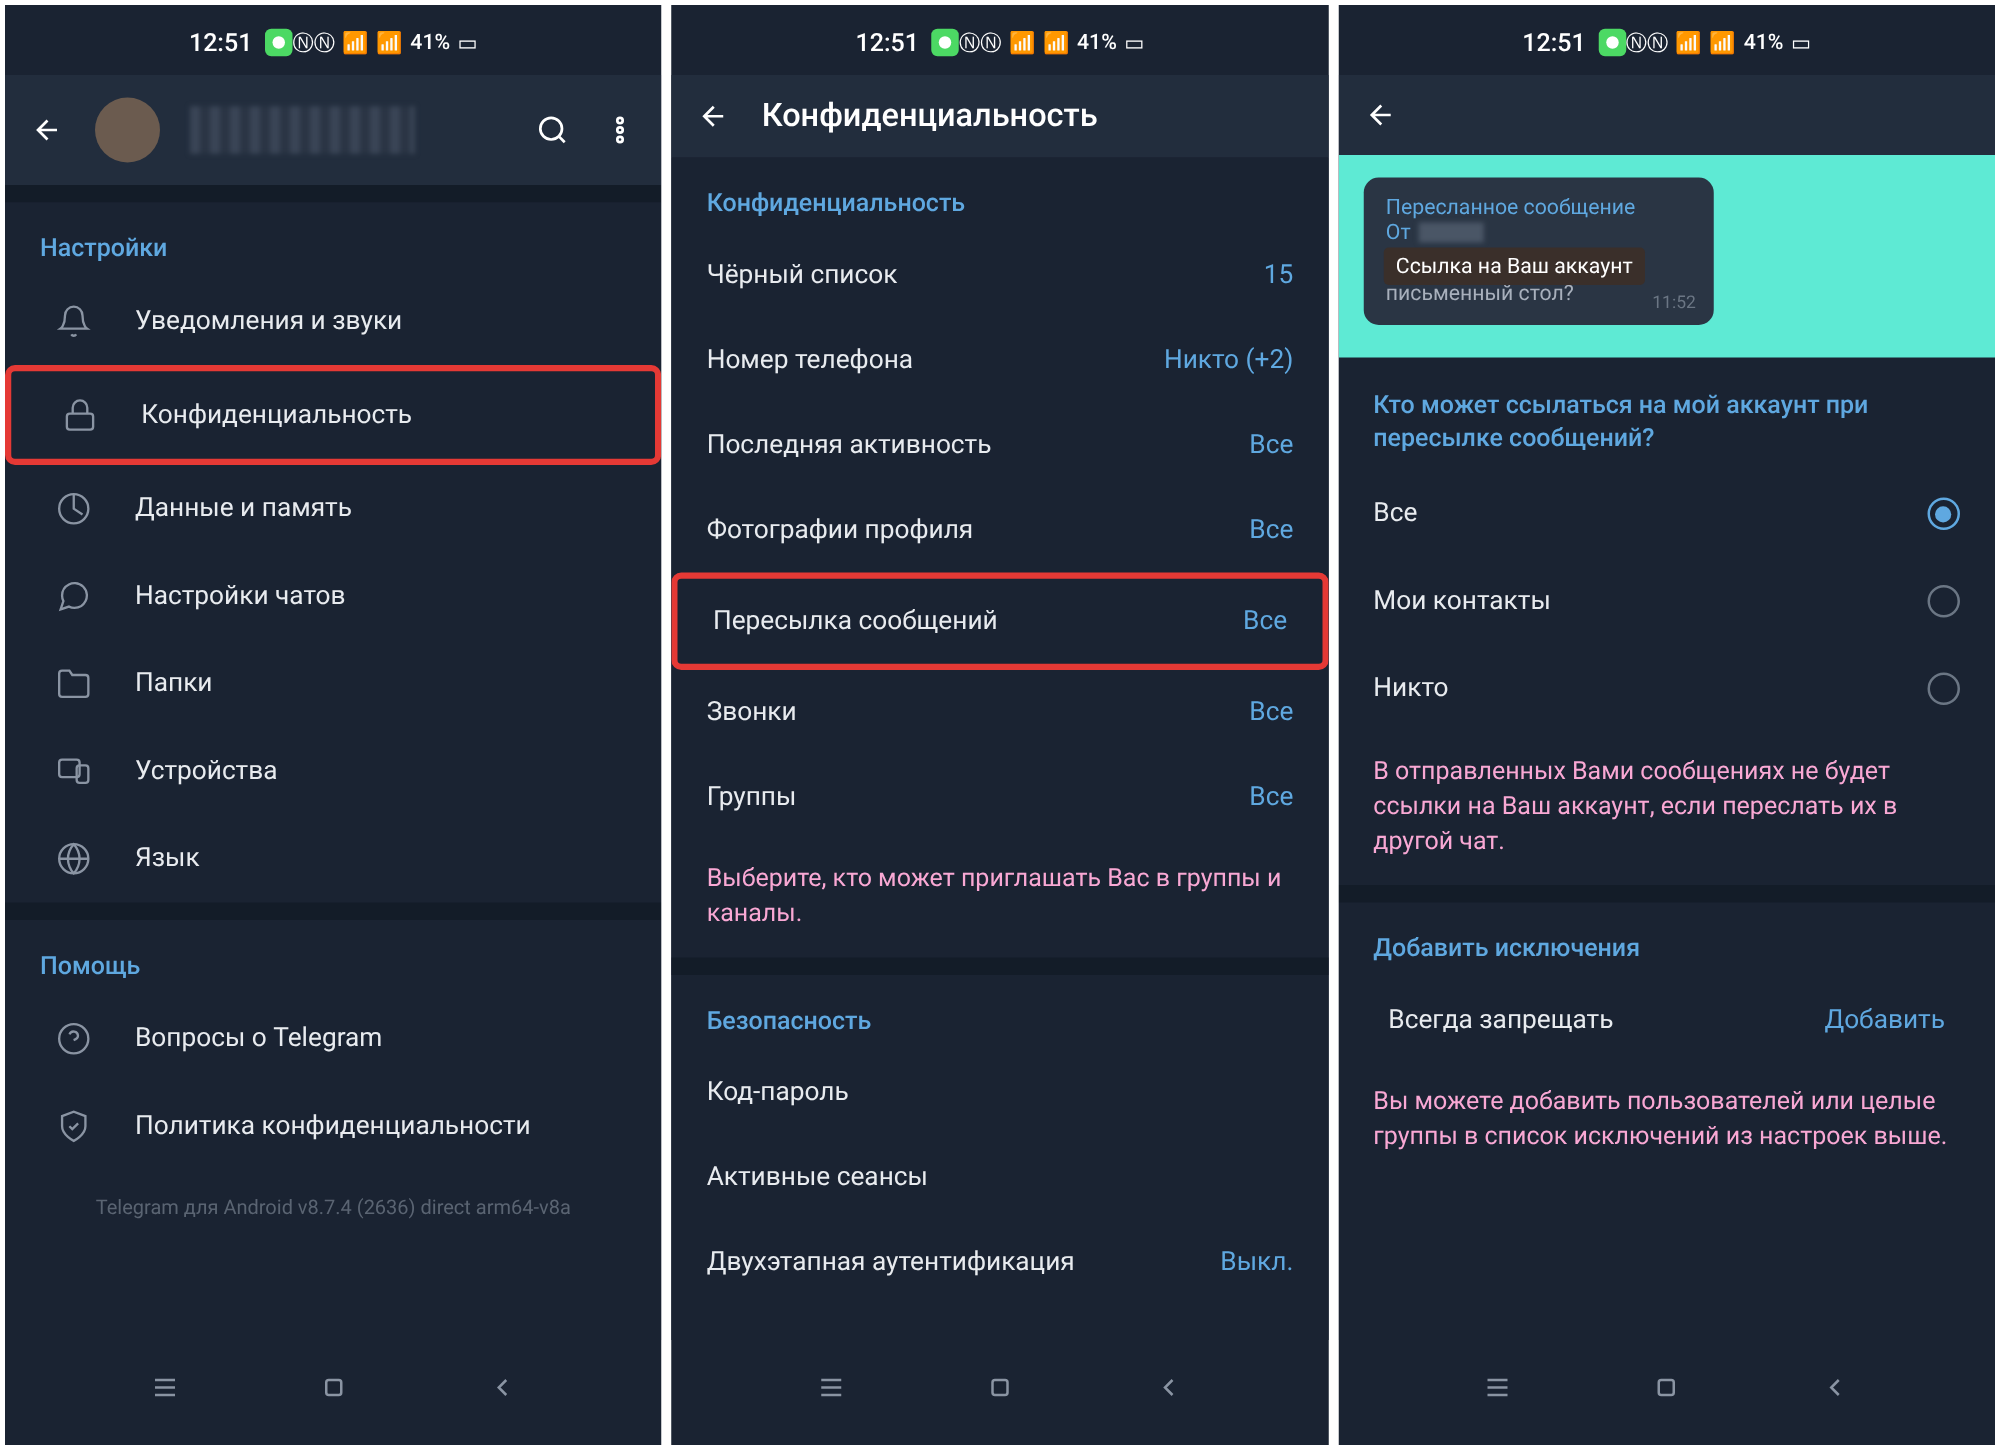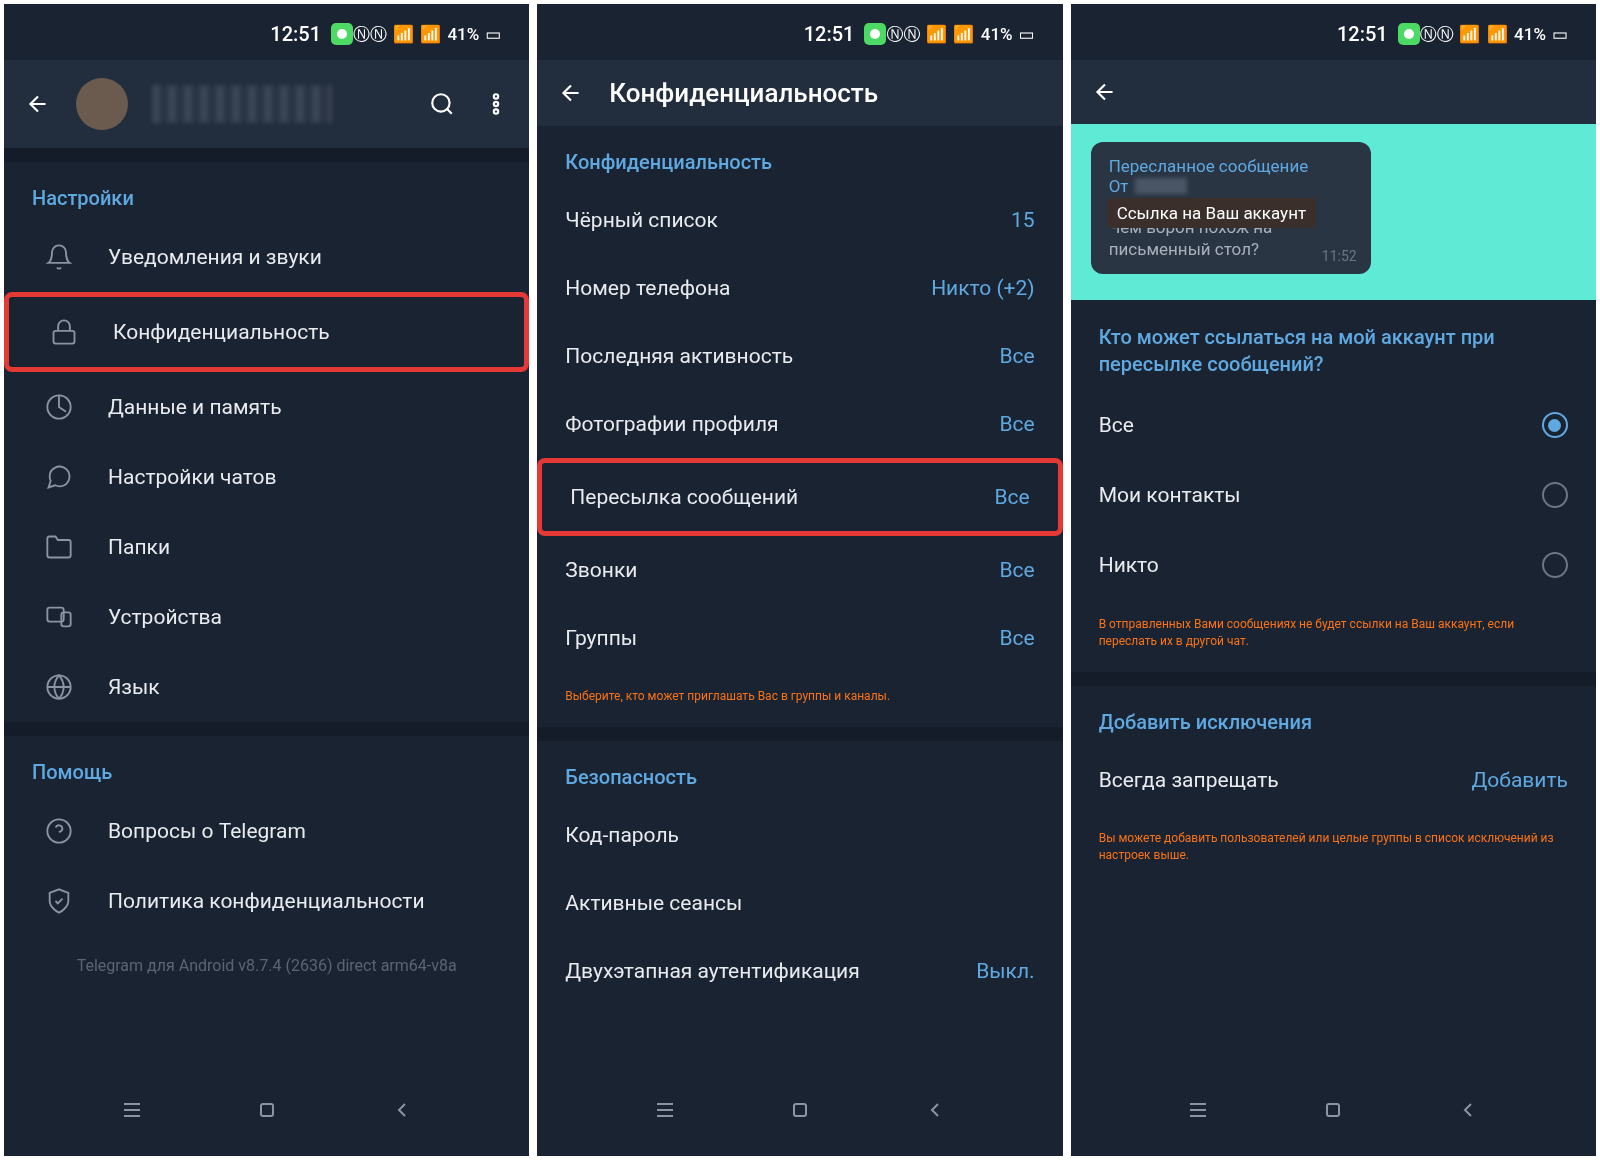--- a/index.html
+++ b/index.html
@@ -16,21 +16,21 @@
   flex: 1;
   background: #1a2332;
   border-radius: 0;
   display: flex;
   flex-direction: column;
   overflow: hidden;
   position: relative;
 }
 .status-bar {
   display: flex;
-  justify-content: flex-end;
+  justify-content: center;
   align-items: center;
   padding: 18px 28px 14px;
   color: #fff;
   font-size: 20px;
   font-weight: 500;
 }
 .status-left { display: flex; align-items: center; gap: 10px; }
 .status-right { display: flex; align-items: center; gap: 6px; font-size: 17px; }
 .green-dot {
   width: 22px; height: 22px;
@@ -110,22 +110,22 @@
 .privacy-item {
   display: flex;
   justify-content: space-between;
   align-items: center;
   padding: 22px 28px;
   cursor: pointer;
 }
 .privacy-label { color: #e8ebef; font-size: 21px; }
 .privacy-value { color: #5fa8e0; font-size: 21px; }
 .footer-text {
-  color: #f97316;
-  font-size: 12px;
+  color: #f9a8d4;
+  font-size: 20px;
   padding: 16px 28px 22px;
   line-height: 1.4;
 }
 .divider { height: 14px; background: #131c28; }
 .version-text {
   color: #5a6472;
   font-size: 16px;
   text-align: center;
   padding: 20px 10px;
 }
@@ -149,21 +149,21 @@
   position: relative;
 }
 .preview-bubble {
   background: #2a3544;
   border-radius: 12px;
   padding: 14px 18px;
   max-width: 280px;
   position: relative;
 }
 .preview-forwarded { color: #5fa8e0; font-size: 17px; }
-.preview-from { color: #5fa8e0; font-size: 17px; margin-bottom: 20px; display: flex; align-items: center; gap: 6px; }
+.preview-from { color: #5fa8e0; font-size: 17px; margin-bottom: 6px; display: flex; align-items: center; gap: 6px; }
 .preview-from-blur { width: 52px; height: 16px; background: #4a5666; filter: blur(2px); }
 .preview-text { color: #a8b0bc; font-size: 17px; line-height: 1.3; }
 .preview-overlay {
   position: absolute;
   background: #3a2f2a;
   color: #fff;
   padding: 5px 10px;
   font-size: 17px;
   border-radius: 4px;
   top: 56px;
@@ -198,21 +198,21 @@
 .radio-circle.selected::after {
   content: '';
   width: 13px; height: 13px;
   background: #5fa8e0;
   border-radius: 50%;
 }
 .exception-item {
   display: flex;
   justify-content: space-between;
   align-items: center;
-  padding: 22px 28px;
+  padding: 22px 40px;
   cursor: pointer;
 }
 .exception-label { color: #e8ebef; font-size: 21px; }
 .exception-action { color: #5fa8e0; font-size: 21px; }
 .content { flex: 1; overflow-y: auto; background: #1a2332; }
 .content::-webkit-scrollbar { width: 0; }
 </style>
 </head>
 <body>
 

